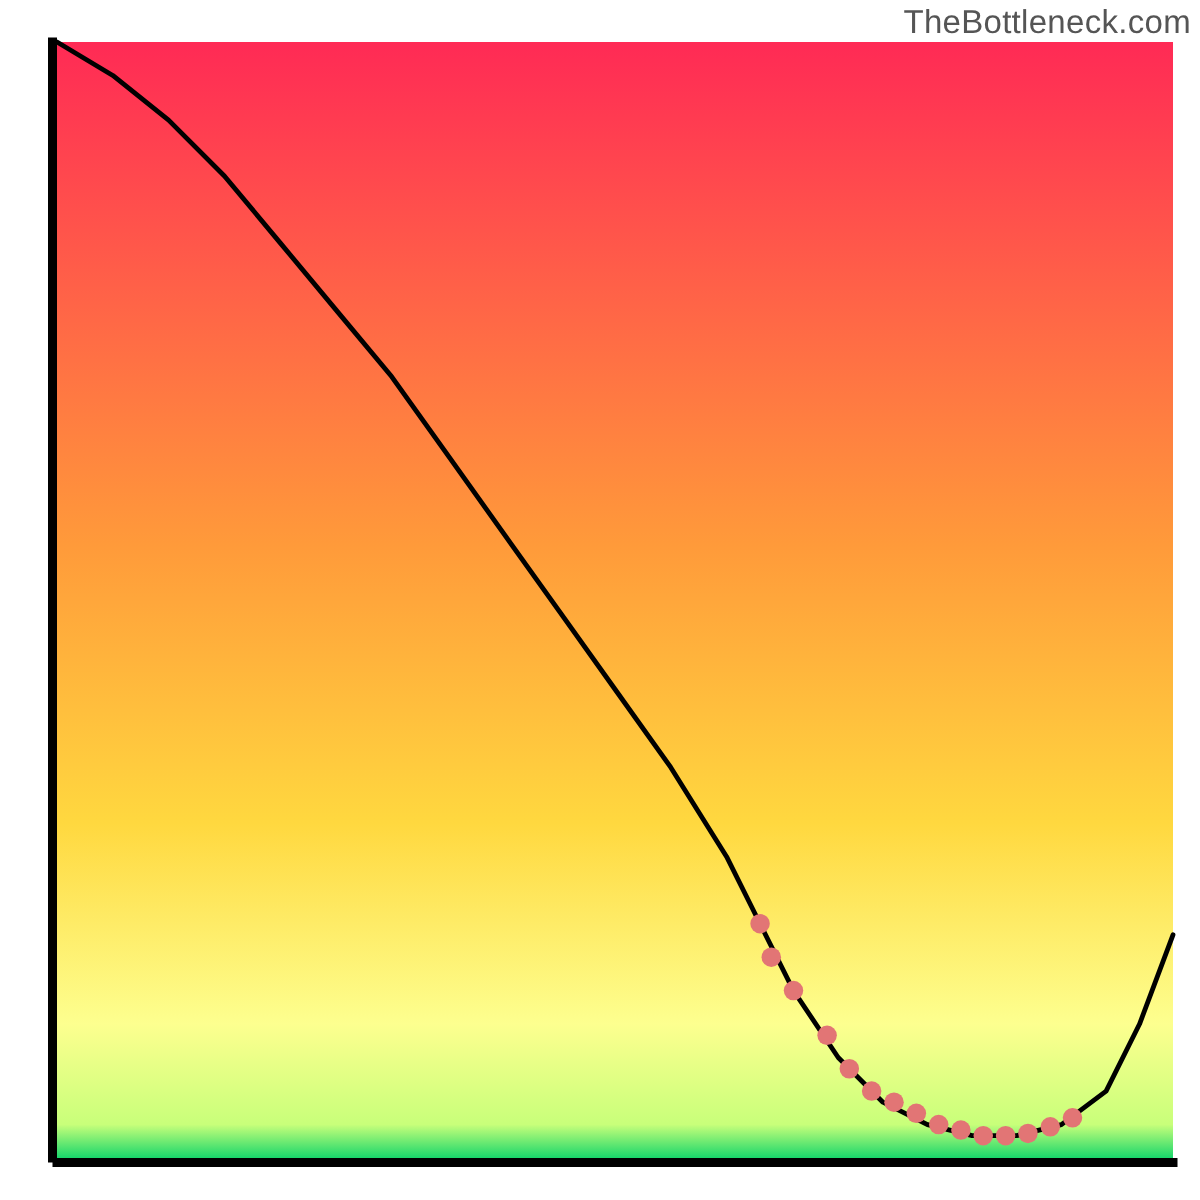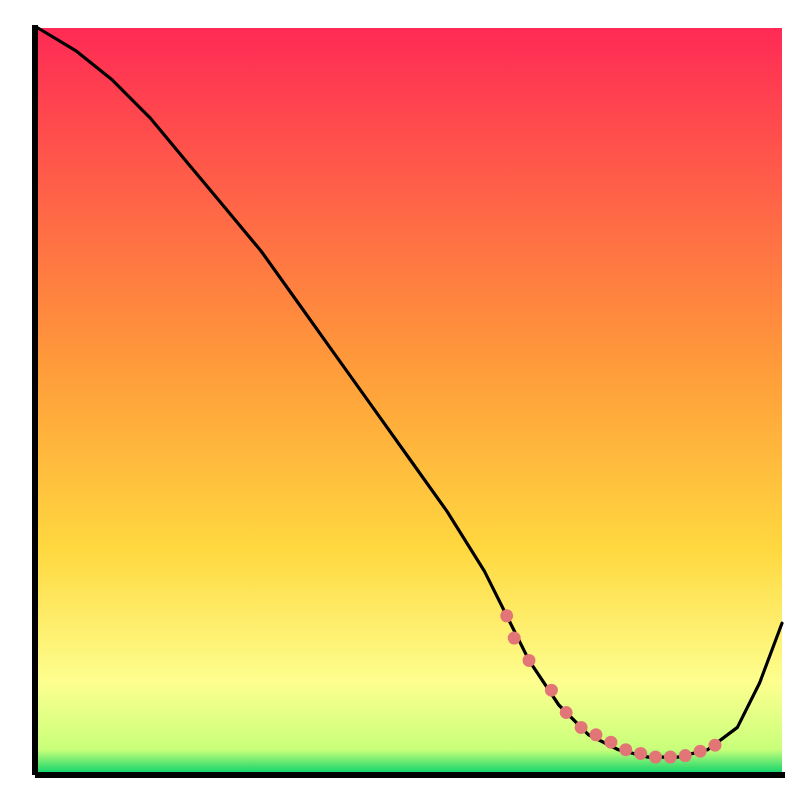--- a/index.html
+++ b/index.html
@@ -25,20 +25,21 @@
     letter-spacing: 0.2px;
   }
   svg {
     display: block;
   }
 </style>
 </head>
 <body>
 
 <div class="chart-wrap">
+  <div class="watermark">TheBottleneck.com</div>
 
   <svg width="800" height="800" viewBox="0 0 800 800">
     <defs>
       <linearGradient id="bg-grad" x1="0" y1="0" x2="0" y2="1">
         <stop offset="0%" stop-color="#ff2a55"></stop>
         <stop offset="45%" stop-color="#ff9a3a"></stop>
         <stop offset="70%" stop-color="#ffd83f"></stop>
         <stop offset="88%" stop-color="#fdff8f"></stop>
         <stop offset="97%" stop-color="#c8ff7a"></stop>
         <stop offset="100%" stop-color="#18d66b"></stop>

